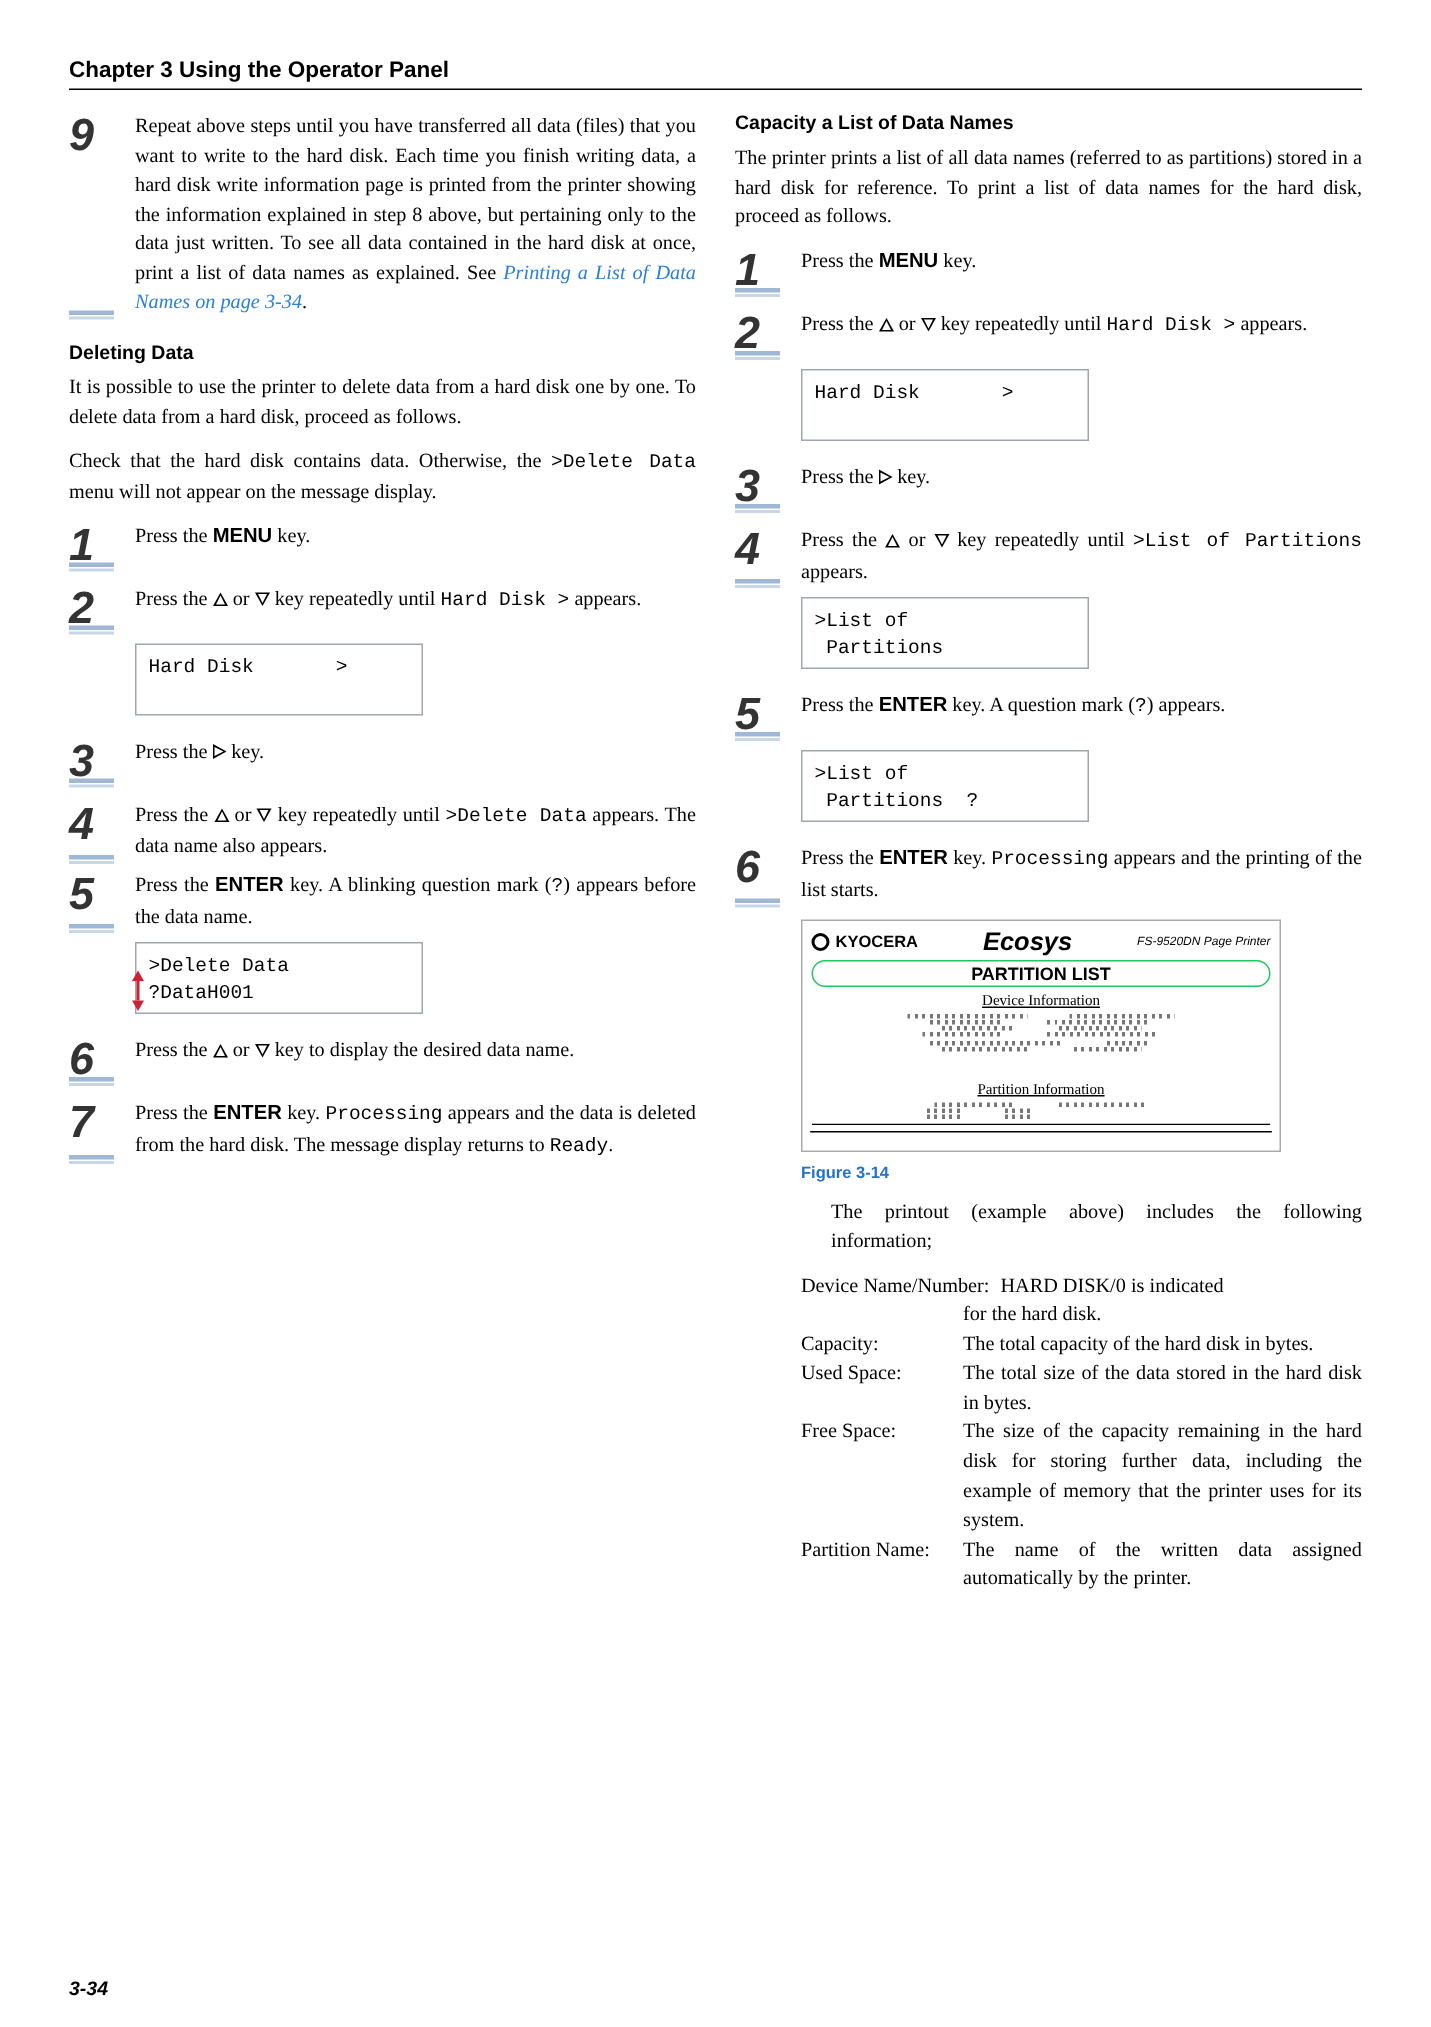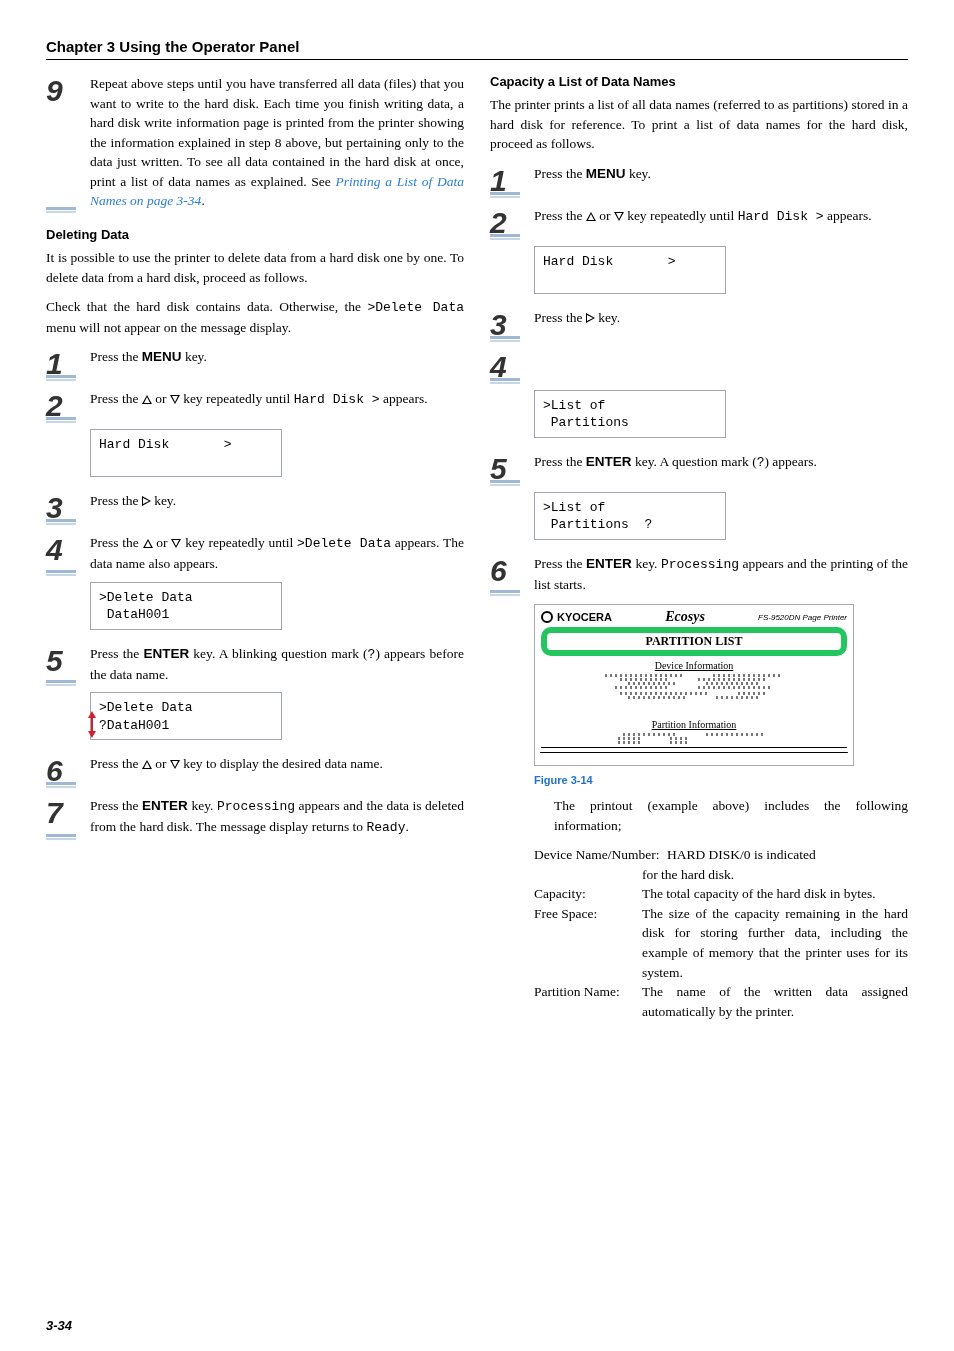--- a/index.html
+++ b/index.html
@@ -47,36 +47,36 @@
   .cursor-arrows .a-up, .cursor-arrows .a-dn { position: absolute; width: 0; height: 0; }
   .cursor-arrows .a-up { left: 3px; top: -4px; border-left: 4px solid transparent; border-right: 4px solid transparent; border-bottom: 7px solid #c23; }
   .cursor-arrows .a-dn { left: 3px; top: 16px; border-left: 4px solid transparent; border-right: 4px solid transparent; border-top: 7px solid #c23; }
   .cursor-arrows .stem { position: absolute; left: 6px; top: 2px; width: 2px; height: 14px; background: #c23; }
 
   
   .figure-panel { margin: 10px 0 6px 44px; border: 1px solid #aaa; width: 320px; padding: 0; background: #fff; position: relative; }
   .figure-panel .hdr { display: flex; align-items: center; justify-content: space-between; padding: 4px 6px 2px 6px; font-family: Arial, Helvetica, sans-serif; font-size: 9px; }
   .figure-panel .brand { display: flex; align-items: center; gap: 4px; font-weight: bold; font-size: 11px; }
   .figure-panel .brand .ring { width: 12px; height: 12px; border: 2px solid #000; border-radius: 50%; display: inline-block; position: relative; }
-  .figure-panel .title-row { text-align: center; font-family: Liberation Serif, serif; font-weight: bold; font-size: 12px; border: 6px solid #22c55e; border-radius: 10px; margin: 0 6px 4px 6px; padding: 1px 0; }
+  .figure-panel .title-row { text-align: center; font-family: Liberation Sans, sans-serif; font-weight: bold; font-size: 12px; border: 1px solid #22c55e; border-radius: 10px; margin: 0 6px 4px 6px; padding: 1px 0; }
   .figure-panel .subhead { text-align: center; font-size: 10px; text-decoration: underline; margin-bottom: 3px; }
   .figure-panel .dots-row { display: flex; justify-content: center; gap: 28px; margin: 1px 0; }
   .figure-panel .dots { display: inline-block; height: 3px; background: repeating-linear-gradient(90deg, #777 0 2px, transparent 2px 5px); }
   .figure-panel .curve { height: 18px; border-top: 1px solid #000; margin: 3px 6px 0 6px; border-radius: 0 0 60% 60% / 0 0 30px 30px; position: relative; }
   .figure-panel .curve::after { content: ""; position: absolute; left: -1px; right: -1px; top: 4px; height: 20px; border-top: 1px solid #000; border-radius: 0 0 80% 80% / 0 0 36px 36px; }
 
   .fig-cap { font-family: Arial, Helvetica, sans-serif; font-weight: bold; color: #2472c8; font-size: 11px; margin: 8px 0 10px 44px; }
 
   .info-list { margin-left: 44px; font-size: 13.5px; line-height: 1.45; }
   .info-list .row { display: flex; justify-content: center; }
   .info-list .k { width: 108px; flex-shrink: 0; }
   .info-list .v { flex: 1; text-align: justify; }
 
   .page-num { position: absolute; left: 46px; bottom: 18px; font-family: Arial, Helvetica, sans-serif; font-weight: bold; font-size: 13px; font-style: italic; }
-  .ecosys { font-family: Liberation Serif, serif; font-style: italic; font-weight: bold; font-size: 14px; }
+  .ecosys { font-family: Liberation Sans, sans-serif; font-style: italic; font-weight: bold; font-size: 17px; }
 </style>
 </head>
 <body>
 
 <div class="chapter-title">Chapter 3  Using the Operator Panel</div>
 <hr class="under-title">
 
 <div class="columns">
 
   <div class="col">
@@ -133,24 +133,20 @@
 
     <div class="step tight">
       <div class="stepnum">
           <span class="num">4</span>
           <span class="bar"></span>
         </div>
       <div class="stepbody">
         <span>Press the </span><span class="tri up-o"></span><span> or </span><span class="tri dn-o"></span><span> key repeatedly until </span><code>&gt;Delete Data</code><span> appears. The data name also appears.</span>
       </div>
     </div>
-    <div class="lcd-wrap">
-        <div class="lcd-box"><span>&gt;Delete Data</span>
-<span> DataH001</span></div>
-      </div>
 
     <div class="step tight">
       <div class="stepnum">
           <span class="num">5</span>
           <span class="bar"></span>
         </div>
       <div class="stepbody">
         <span>Press the </span><strong class="sans">ENTER</strong><span> key. A blinking question mark (</span><code>?</code><span>) appears before the data name.</span>
       </div>
     </div>
@@ -219,20 +215,23 @@
       <div class="stepbody">
         <span>Press the </span><span class="tri rt-o"></span><span> key.</span>
       </div>
     </div>
 
     <div class="step tight">
       <div class="stepnum">
           <span class="num">4</span>
           <span class="bar"></span>
         </div>
+      <div class="stepbody">
+        <span>Press the </span><span class="tri up-o"></span><span> or </span><span class="tri dn-o"></span><span> key repeatedly until </span><code>&gt;List  of Partitions</code><span> appears.</span>
+      </div>
     </div>
     <div class="lcd-wrap">
         <div class="lcd-box"><span>&gt;List of</span>
 <span> Partitions</span></div>
       </div>
 
     <div class="step tight">
       <div class="stepnum">
           <span class="num">5</span>
           <span class="bar"></span>
@@ -316,20 +315,24 @@
           <span>Device Name/Number:</span>
           <span style="margin-left:4px;">HARD DISK/0 is indicated</span>
           <div style="margin-left:108px;">for the hard disk.</div>
         </div>
       </div>
       <div class="row">
           <div class="k">Capacity:</div>
           <div class="v">The total capacity of the hard disk in bytes.</div>
         </div>
       <div class="row">
+          <div class="k">Used Space:</div>
+          <div class="v">The total size of the data stored in the hard disk in bytes.</div>
+        </div>
+      <div class="row">
           <div class="k">Free Space:</div>
           <div class="v">The size of the capacity remaining in the hard disk for storing further data, including the example of memory that the printer uses for its system.</div>
         </div>
       <div class="row">
           <div class="k">Partition Name:</div>
           <div class="v">The name of the written data assigned automatically by the printer.</div>
         </div>
     </div>
 
   </div>

